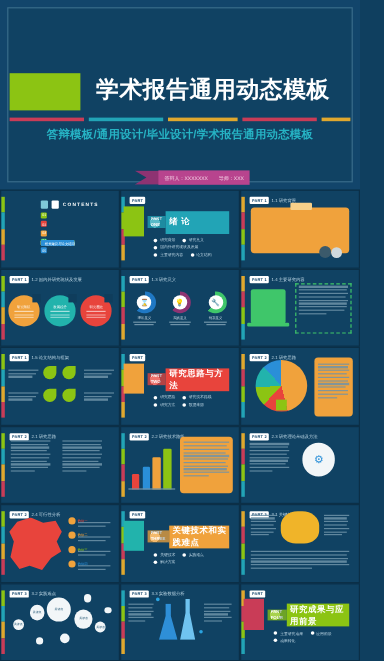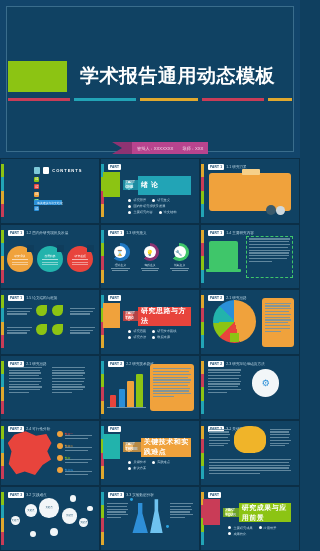--- a/index.html
+++ b/index.html
@@ -151,20 +151,21 @@
   <div class="cover-inner"></div>
   <div class="green-block"></div>
   <div class="cover-title">学术报告通用动态模板</div>
   <div class="rule-row">
     <span class="r1"></span>
     <span class="r2"></span>
     <span class="r3"></span>
     <span class="r4"></span>
     <span class="r5"></span>
   </div>
+  <div class="cover-sub">答辩模板/通用设计/毕业设计/学术报告通用动态模板</div>
   <div class="ribbon">
     <div class="ribbon-tail"></div>
     <div class="ribbon-body">
       <span><span>答辩人：</span><span>XXXXXXX</span></span>
       <span><span>导师：</span><span>XXX</span></span>
     </div>
   </div>
 </div>
 
 <div class="grid" id="grid">

